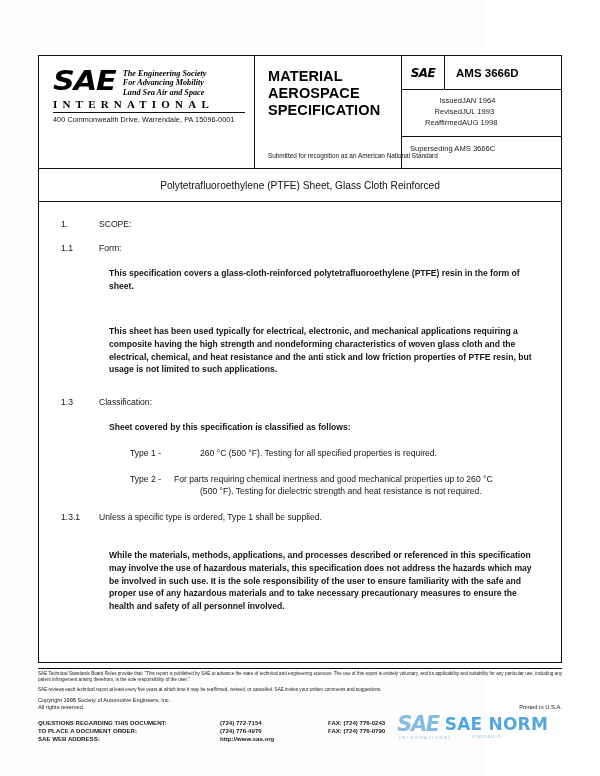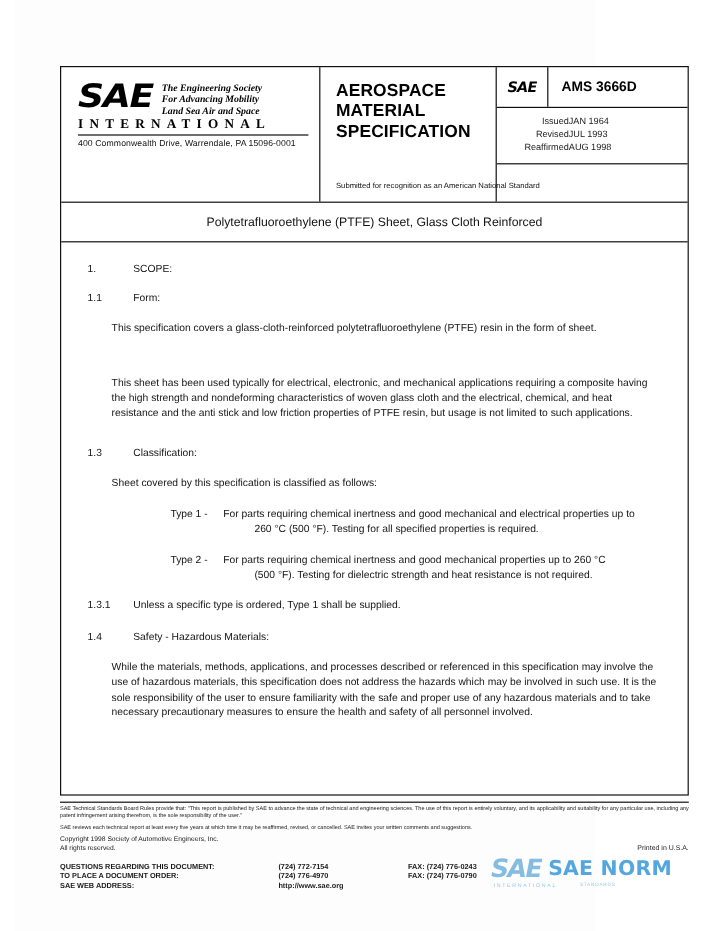--- a/index.html
+++ b/index.html
@@ -11,21 +11,21 @@
     width: 600px;
     height: 776px;
     font-family: "Liberation Sans", sans-serif;
     color: #1a1a1a;
     position: relative;
     overflow: hidden;
   }
 
   .page {
     position: absolute;
-    left: 12px; top: 0;
+    left: 0; top: 0;
     width: 484px; height: 776px;
     background: #fdfdfd;
   }
 
   
   .doc-frame {
     position: absolute;
     left: 38px;
     top: 55px;
     width: 524px;
@@ -213,22 +213,23 @@
     align-items: flex-start;
   }
   .clause .num {
     width: 38px;
     flex: none;
   }
   .clause .num.wide { width: 38px; }
   .clause .txt { flex: 1; }
 
   .para {
-    margin-left: 20px;
+    margin-left: 48px;
     text-align: left;
+    font-weight: bold;
   }
 
   .type-item {
     margin-left: 38px;
     display: flex;
     align-items: flex-start;
   }
   .type-item .tlabel { width: 44px; flex: none; margin-left: 31px; }
   .type-item .tbody { flex: 1; }
   .type-item .tbody .cont { display: block; padding-left: 26px; }
@@ -348,22 +349,22 @@
             <span>Land Sea Air and Space</span>
           </div>
         </div>
         <div class="intl-line">INTERNATIONAL</div>
         <hr class="hdr-rule">
         <div class="address">400 Commonwealth Drive, Warrendale, PA 15096-0001</div>
       </div>
 
       <div class="hdr-mid">
         <div class="doc-kind">
+          <span>MATERIAL</span>
           <span>AEROSPACE</span>
-          <span>MATERIAL</span>
           <span>SPECIFICATION</span>
         </div>
         <div class="submitted">Submitted for recognition as an American National Standard</div>
       </div>
 
       <div class="hdr-right">
         <div class="hr-top">
           <div class="hr-badge">SAE</div>
           <div class="hr-docno">AMS 3666D</div>
         </div>
@@ -374,20 +375,21 @@
           </div>
           <div class="date-row">
             <div class="lbl">Revised</div>
             <div class="val">JUL 1993</div>
           </div>
           <div class="date-row">
             <div class="lbl">Reaffirmed</div>
             <div class="val">AUG 1998</div>
           </div>
         </div>
+        <div class="hr-super">Superseding  AMS 3666C</div>
       </div>
     </div>
 
     <div class="title-bar">
       <div>Polytetrafluoroethylene (PTFE) Sheet, Glass Cloth Reinforced</div>
     </div>
 
     <div class="body">
 
       <div class="clause blk">
@@ -411,45 +413,40 @@
         <div class="num">1.3</div>
         <div class="txt">Classification:</div>
       </div>
       <div class="h-gap-m"></div>
       <div class="para">Sheet covered by this specification is classified as follows:</div>
 
       <div class="h-gap-m"></div>
       <div class="type-item">
         <div class="tlabel">Type 1 -</div>
         <div class="tbody">
-          <span>For parts requiring chemical inertness and good mechanical and electrical properties up to</span>
           <span class="cont">260 °C (500 °F).  Testing for all specified properties is required.</span>
         </div>
       </div>
 
       <div class="h-gap-m"></div>
       <div class="type-item">
         <div class="tlabel">Type 2 -</div>
         <div class="tbody">
           <span>For parts requiring chemical inertness and good mechanical properties up to 260 °C</span>
           <span class="cont">(500 °F).  Testing for dielectric strength and heat resistance is not required.</span>
         </div>
       </div>
 
       <div class="h-gap-m"></div>
       <div class="clause">
         <div class="num wide">1.3.1</div>
         <div class="txt">Unless a specific type is ordered, Type 1 shall be supplied.</div>
       </div>
 
       <div class="h-gap-m"></div>
-      <div class="clause">
-        <div class="num">1.4</div>
-        <div class="txt">Safety - Hazardous Materials:</div>
-      </div>
       <div class="h-gap-m"></div>
       <div class="para">While the materials, methods, applications, and processes described or referenced in this specification may involve the use of hazardous materials, this specification does not address the hazards which may be involved in such use.  It is the sole responsibility of the user to ensure familiarity with the safe and proper use of any hazardous materials and to take necessary precautionary measures to ensure the health and safety of all personnel involved.</div>
 
     </div>
   </div>
 
   <div class="footer">
     <hr class="foot-rule">
     <div class="legal">
       <p>SAE Technical Standards Board Rules provide that: "This report is published by SAE to advance the state of technical and engineering sciences.  The use of this report is entirely voluntary, and its applicability and suitability for any particular use, including any patent infringement arising therefrom, is the sole responsibility of the user."</p>

